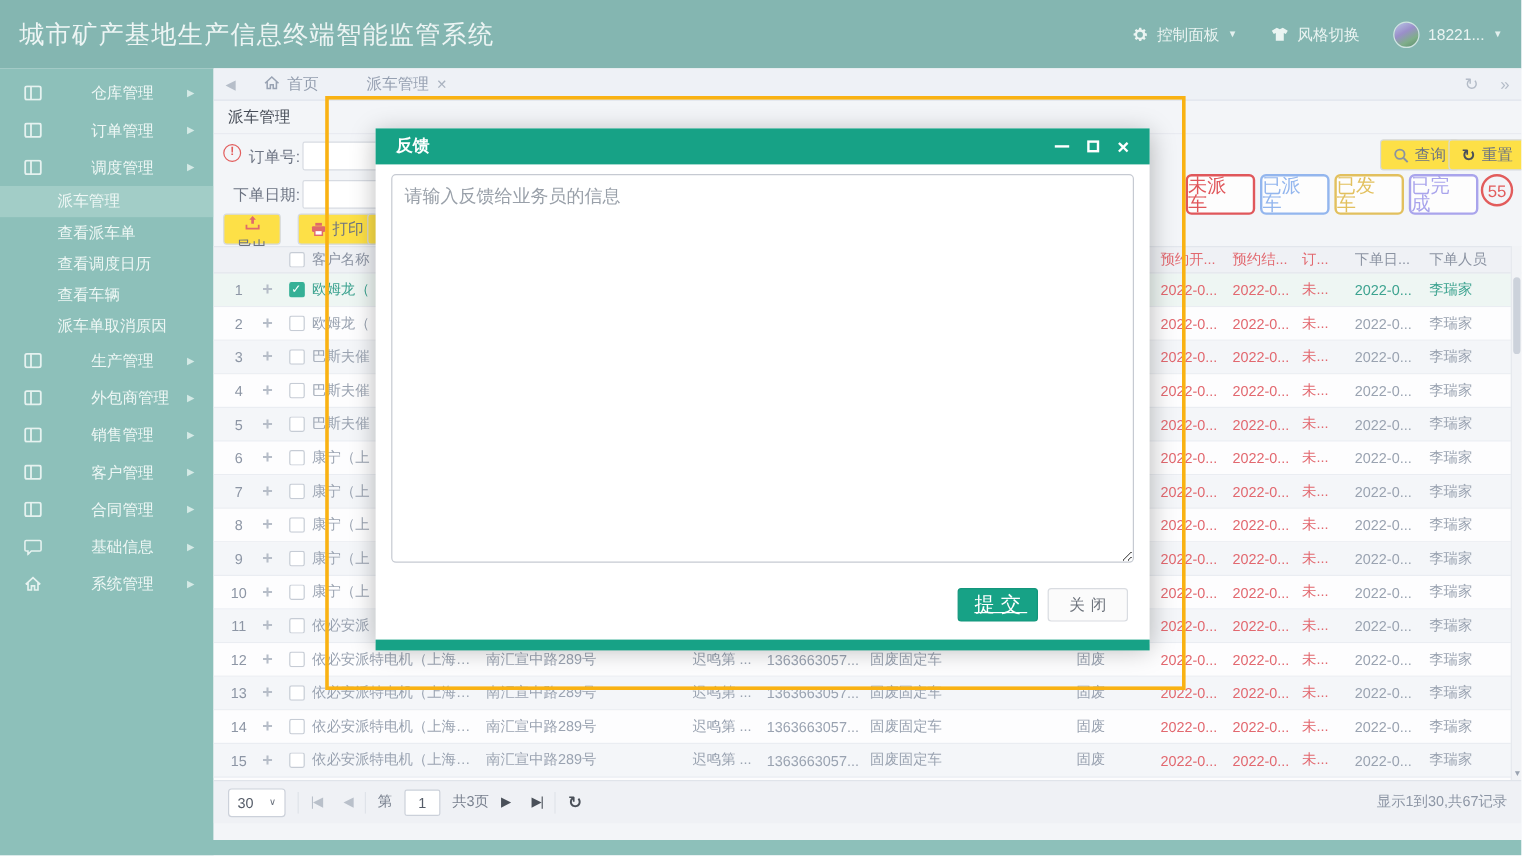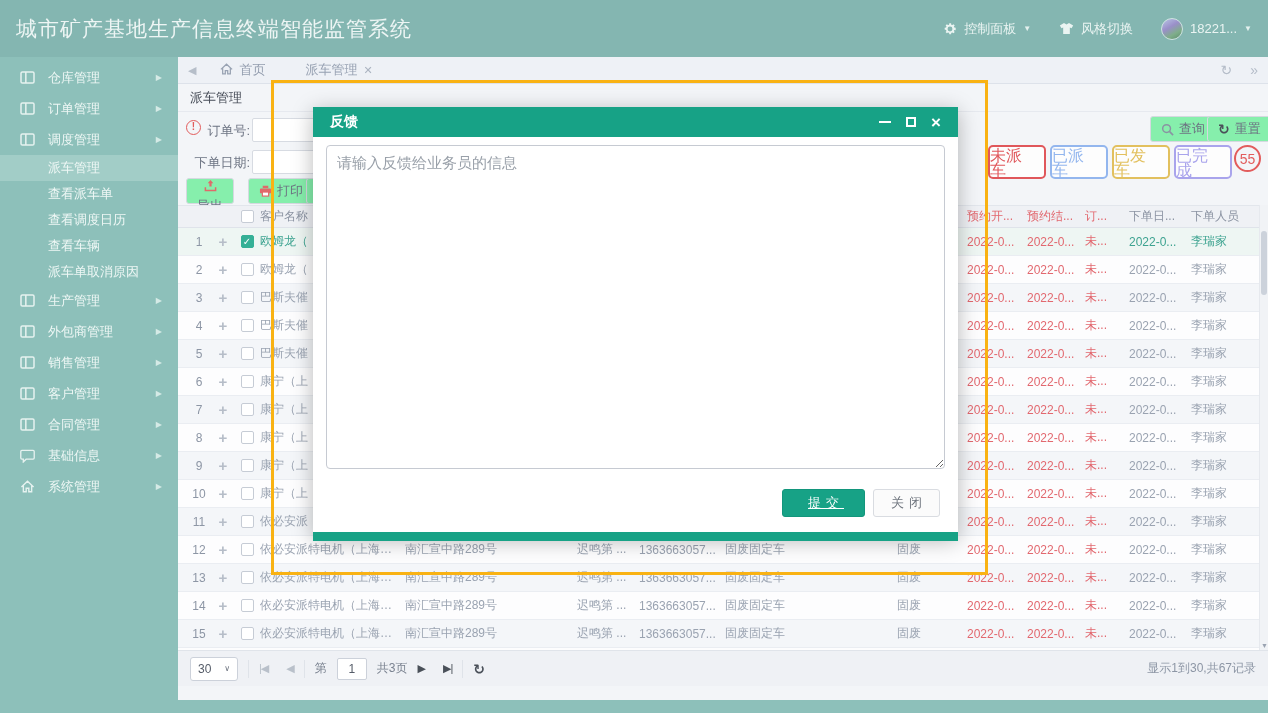--- a/index.html
+++ b/index.html
@@ -15,21 +15,21 @@
   .hdr-item { display:flex; align-items:center; gap:7px; cursor:pointer; }
   .hdr-item svg { display:block; }
   .caret { font-size:8px; color:#e3f0ee; }
   .avatar { width:22px; height:22px; border-radius:50%;
             background:linear-gradient(150deg,#b9c7e6 0%,#9a8fc9 40%,#7fae8a 70%,#5e8b6d 100%);
             border:1px solid #cfe4e1; }
 
   
   .sidebar { position:absolute; left:0; top:57px; width:178px; bottom:0; background:#8dc0ba; padding-top:5px; }
   .side-item { height:31px; display:flex; align-items:center; color:#eef7f5; font-size:13px;
-               padding:0 20px 0 20px; position:relative; cursor:pointer; }
+               padding:0 20px 0 20px; position:relative; cursor:pointer;gap:28px; }
   .side-item .s-icon { width:17px; margin-right:11px; color:#e6f2f0; display:flex; align-items:center; }
   .side-item .s-arrow { position:absolute; right:16px; font-size:8px; color:#d5eae6; }
   .side-item.sub { height:26px; padding-left:48px; }
   .side-item.active { background:#a2cdc7; }
 
   
   .main { position:absolute; left:178px; top:57px; right:0; bottom:13px; background:#f3f5f8; overflow:hidden; }
 
   .tabbar { height:27px; display:flex; align-items:center; gap:10px; padding:0 10px;
             background:#eef1f6; border-bottom:1px solid #dde2ea; color:#97a1b2; font-size:13px; }
@@ -43,21 +43,21 @@
   .pagetitle { height:28px; line-height:28px; padding-left:12px; font-size:13px; color:#464c57;
                border-bottom:1px solid #e6e9ef; background:#f3f5f8; }
 
   
   .filters { position:relative; height:93px; background:#f3f5f8; }
   .warn-ic { position:absolute; left:8px; top:8px; width:15px; height:15px; border:1.5px solid #e25c5c;
              border-radius:50%; color:#e25c5c; font-size:10px; font-weight:bold; text-align:center; line-height:12px; }
   .f-label { position:absolute; width:64px; text-align:right; font-size:13px; color:#6d7483; }
   .inp { position:absolute; left:74px; width:235px; height:24px; background:#fff;
          border:1px solid #d7dbe2; border-radius:2px; }
-  .btn { position:absolute; display:inline-flex; align-items:center; gap:5px; background:#86efac;
+  .btn { position:absolute; display:inline-flex; align-items:center; gap:5px; background:#fde047;
          border:1px solid #d5d9e0; border-radius:3px; height:26px; padding:0 10px; font-size:13px;
          color:#6c7382; cursor:pointer; white-space:nowrap; }
   .btn .ric { color:#e06a6a; display:flex; }
   .btn .gic { color:#8a93a2; display:flex; }
   .refresh-glyph { font-size:14px; font-weight:bold; color:#4a5059; }
   .status-btn { position:absolute; top:33px; width:58px; height:34px; border:2px solid; border-radius:5px;
                 background:#fdfdfd; font-size:16px; line-height:15px; text-align:left; cursor:pointer; padding-top:1px; }
   .badge { position:absolute; left:1056px; top:33px; width:27px; height:27px; border:2px solid #e25c5c;
            border-radius:50%; color:#e25c5c; font-size:14px; display:flex; align-items:center; justify-content:center; }
 
@@ -123,21 +123,21 @@
   .m-ctl { margin-left:auto; display:flex; gap:15px; align-items:center; }
   .m-min { width:12px; height:2px; background:#fff; cursor:pointer; }
   .m-max { width:10px; height:10px; border:2px solid #fff; cursor:pointer; }
   .m-close { color:#fff; font-size:17px; font-weight:bold; line-height:1; cursor:pointer; }
   .m-body { padding:8px 13px 0; flex:none; }
   .m-body textarea { width:100%; height:324px; border:1px solid #c6cad2; border-radius:4px;
                      padding:8px 10px; font-size:15px; color:#333; font-family:inherit; resize:both; }
   .m-body textarea::placeholder { color:#99a0a9; }
   .m-footer { display:flex; justify-content:flex-end; align-items:center; gap:8px; padding:0 18px; height:59px; flex:none; }
   .m-submit { background:#17a286; color:#fff; border:1px solid #13967c; border-radius:3px; height:28px;
-              padding:0 20px; font-size:13px; letter-spacing:5px; text-indent:5px; cursor:pointer; font-family:inherit;text-decoration:underline; }
+              padding:0 8px; font-size:17px; letter-spacing:5px; text-indent:5px; cursor:pointer; font-family:inherit;text-decoration:underline; }
   .m-cancel { background:#fbfbfb; color:#6e747d; border:1px solid #d9dce1; border-radius:3px; height:28px;
               padding:0 12px; font-size:13px; letter-spacing:5px; text-indent:5px; cursor:pointer; font-family:inherit; }
   .m-strip { height:9px; background:#17a286; flex:none; margin-top:auto; }
 </style>
 </head>
 <body>
 
 <div class="app">
 
   <div class="hdr">

